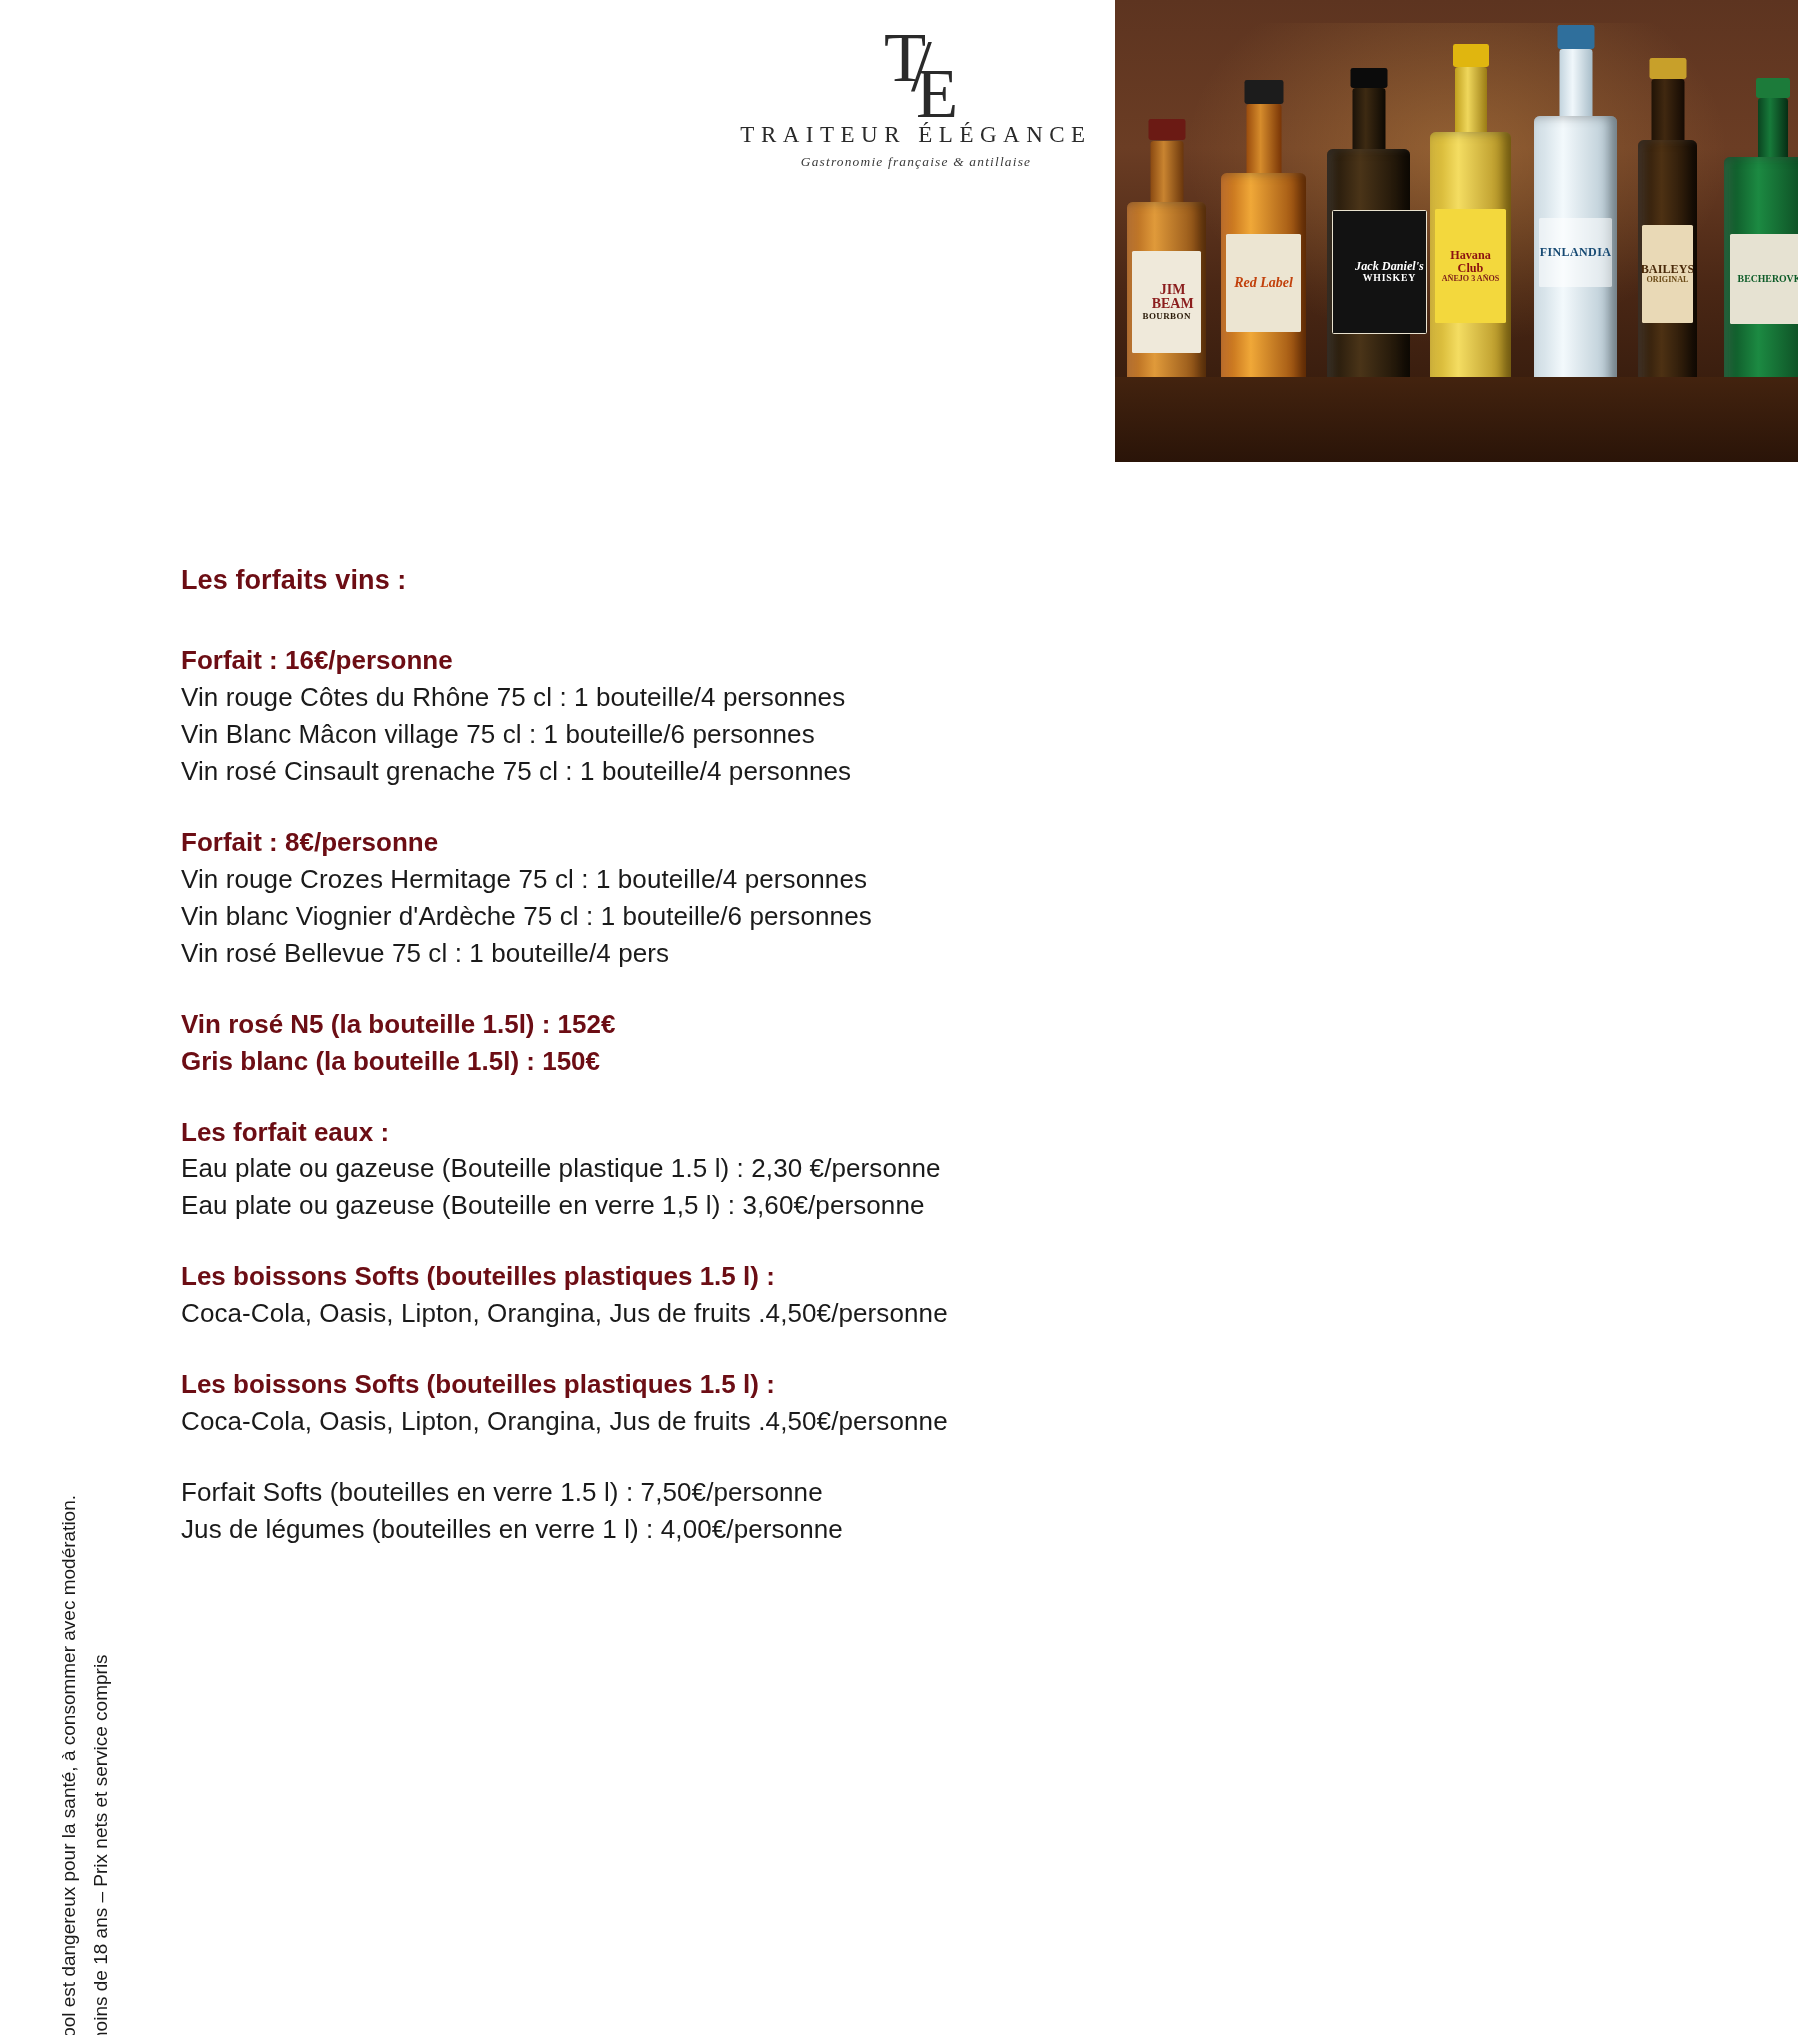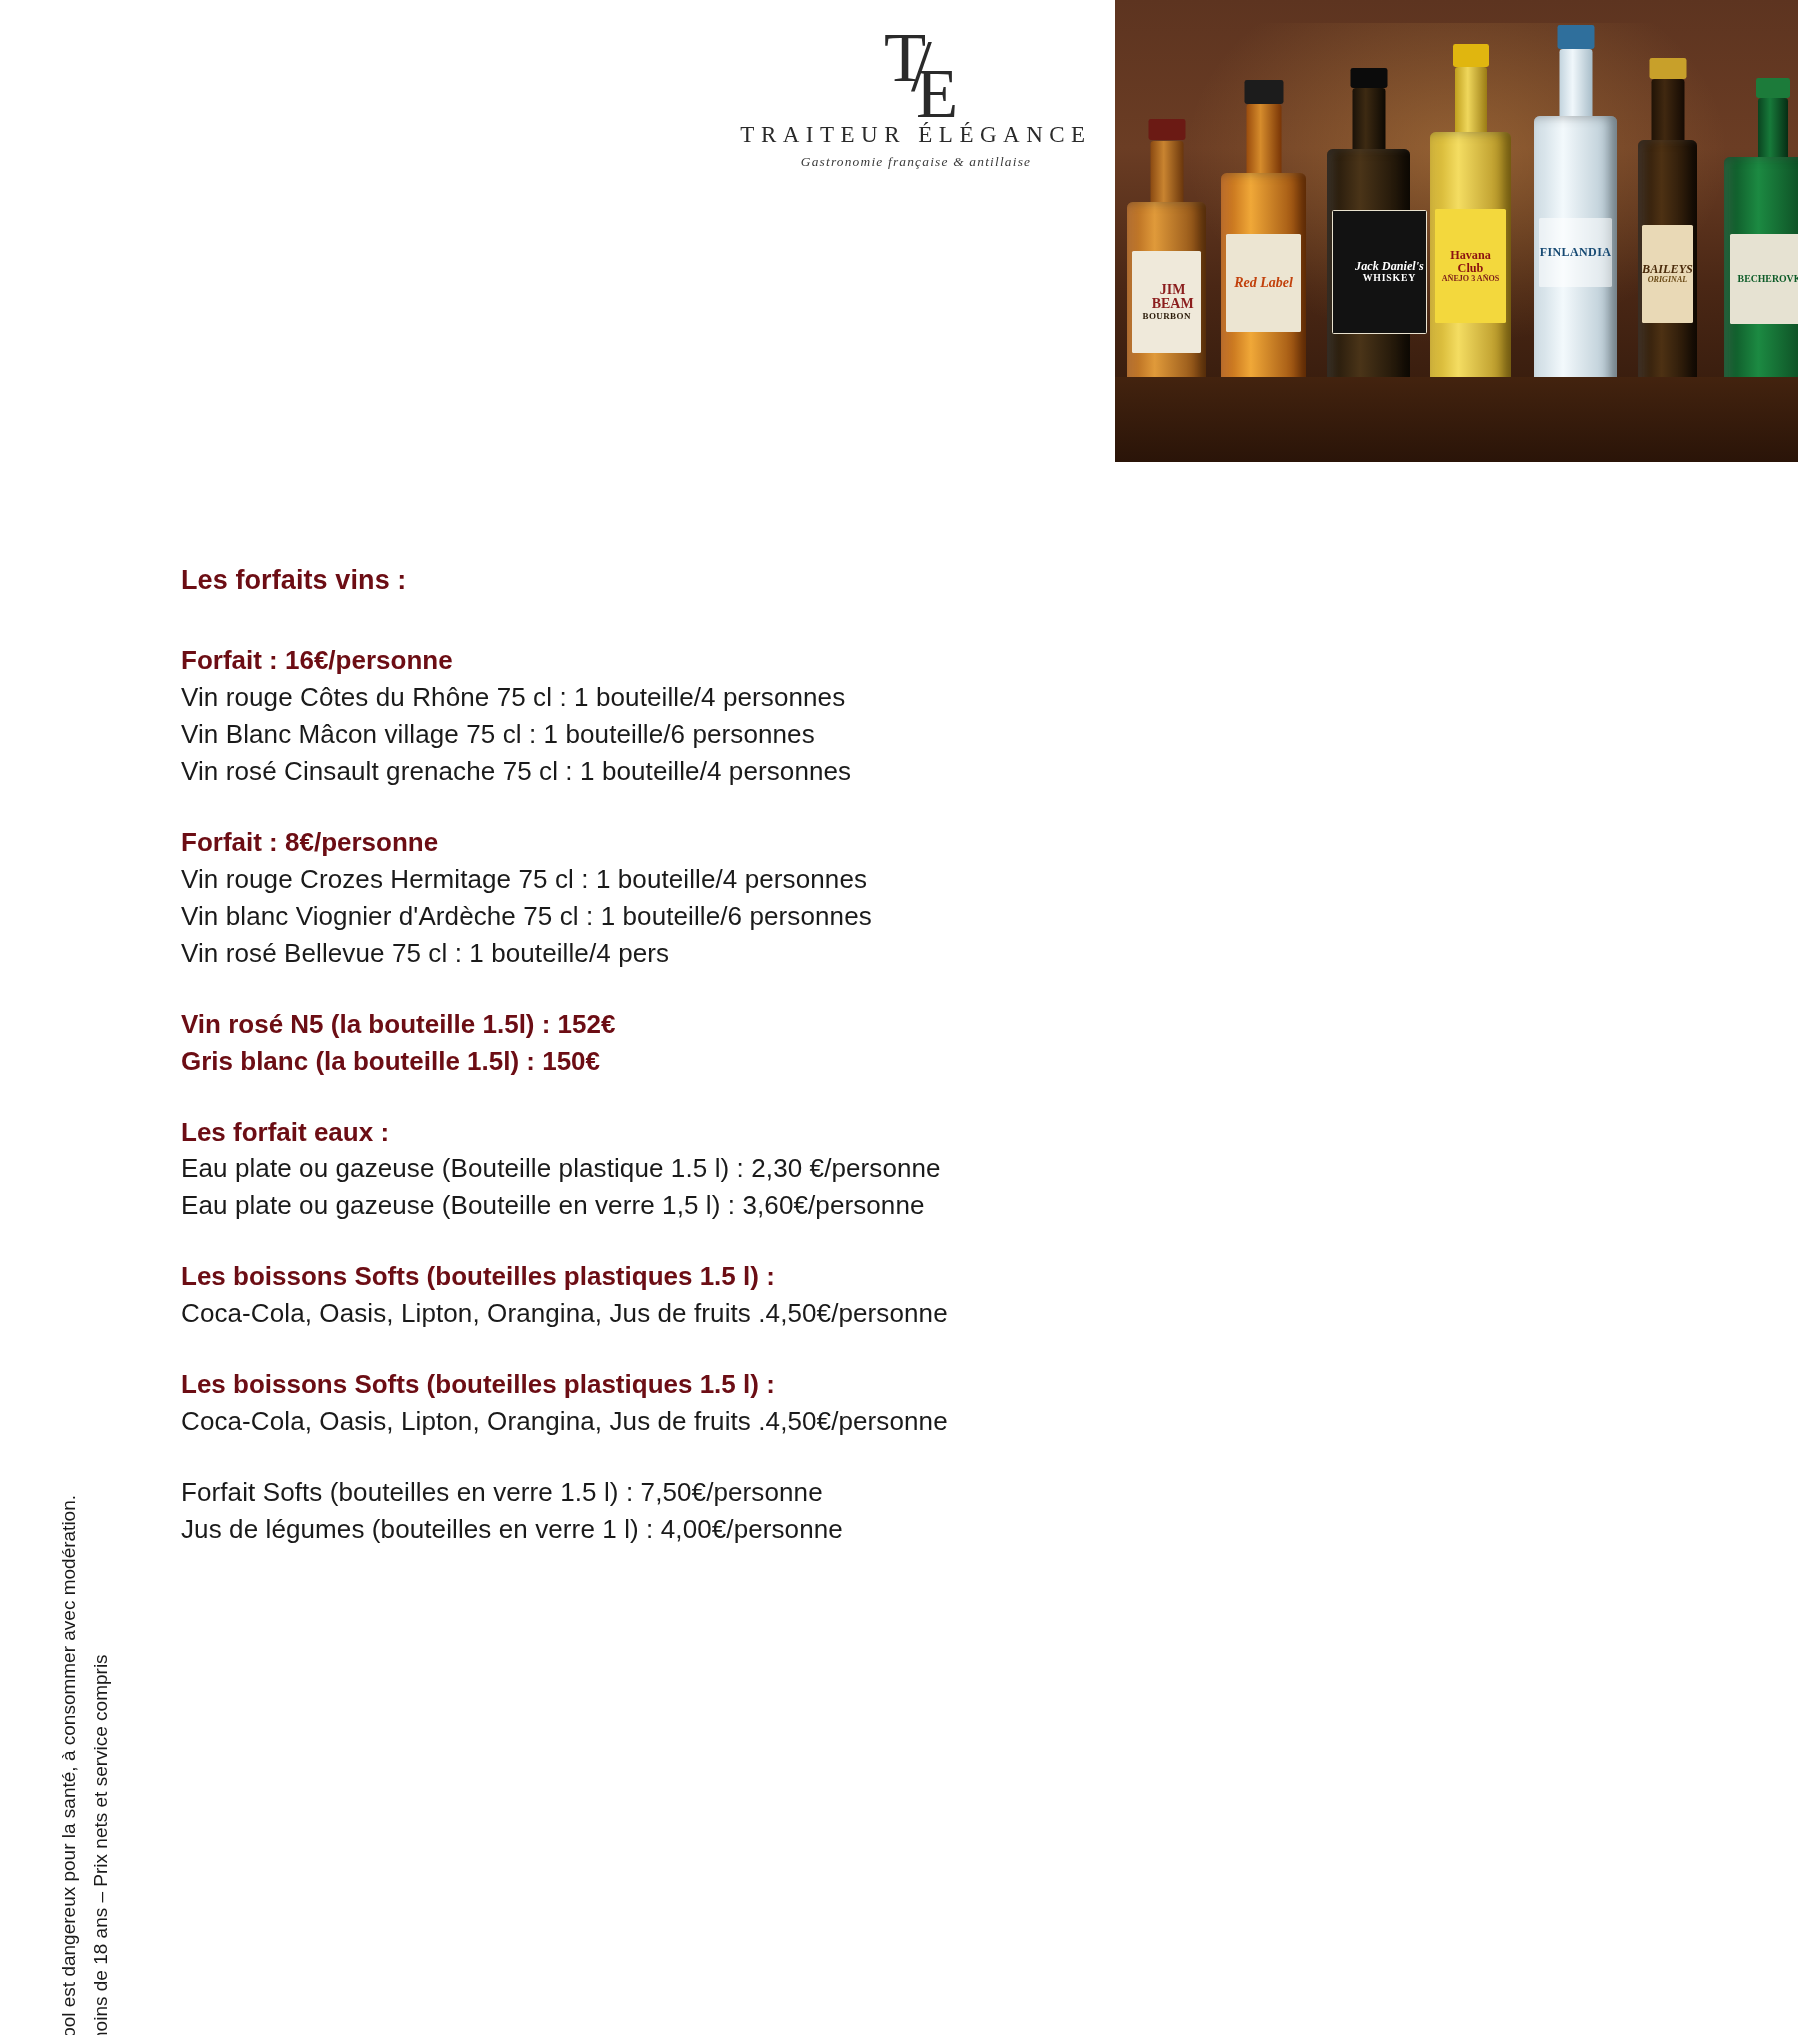--- a/index.html
+++ b/index.html
@@ -247,21 +247,21 @@
         <div style="font-size:8.1px; color:#7a1a1a;">AÑEJO 3 AÑOS</div>
       </div>
     </div>
 
     <div class="bottle" style="left:419px; width:83px; height:285px; background:linear-gradient(90deg,#c9d8e0,#f3f9fc 35%,#aec2cd);">
       <div class="neck" style="width:33px; height:67px; background:linear-gradient(90deg,#c3d4de,#f0f7fb 40%,#a8bdc9);"></div>
       <div class="cap" style="width:37px; height:23.6px; bottom:352px; background:#2f6f9c;"></div>
       <div class="label" style="top:102px; height:69px; background:rgba(255,255,255,0.55); color:#174a73; font-size:12px; letter-spacing:0.4px;">FINLANDIA</div>
     </div>
 
-    <div class="bottle" style="left:523px; width:59px; height:261px; background:linear-gradient(90deg,#241508,#4d3113 40%,#170d04);font-style:italic;">
+    <div class="bottle" style="left:523px; width:59px; height:261px; background:linear-gradient(90deg,#241508,#4d3113 40%,#170d04);">
       <div class="neck" style="width:33px; height:61px; background:linear-gradient(90deg,#201306,#402810 40%,#140a03);"></div>
       <div class="cap" style="width:37px; height:21px; bottom:322px; background:#c8a02a;"></div>
       <div class="label" style="top:85px; height:98px; background:#e9d9b6; font-size:12.2px; flex-direction:column;">
         <div style="color:#4a2a0a;">BAILEYS</div>
         <div style="font-size:8.1px; color:#6a4a16;">ORIGINAL</div>
       </div>
     </div>
 
     <div class="bottle" style="left:609px; width:98px; height:244px; background:linear-gradient(90deg,#0b4a22,#1c8a42 35%,#073317);">
       <div class="neck" style="width:30px; height:59px; background:linear-gradient(90deg,#0a4420,#177a3a 40%,#062d14);"></div>

